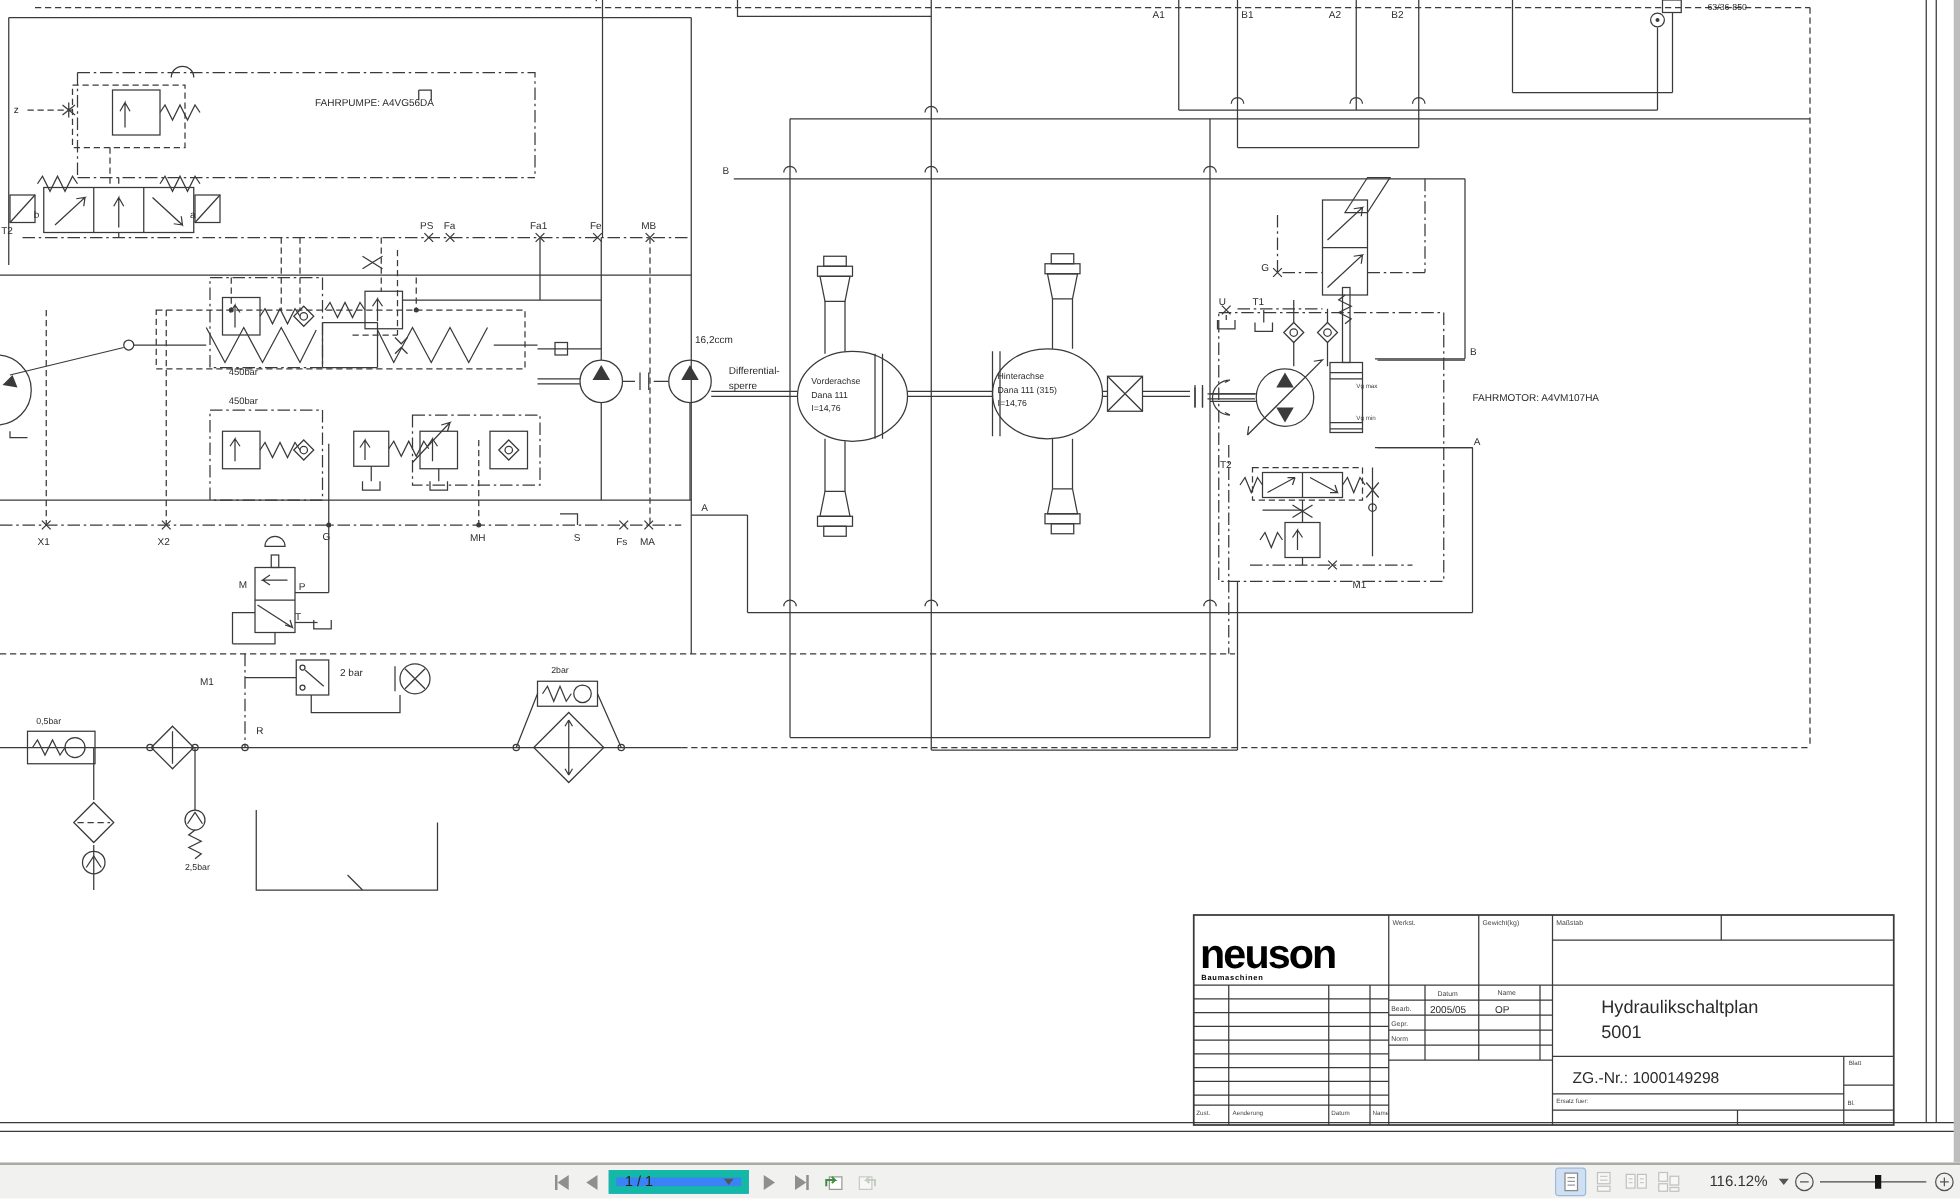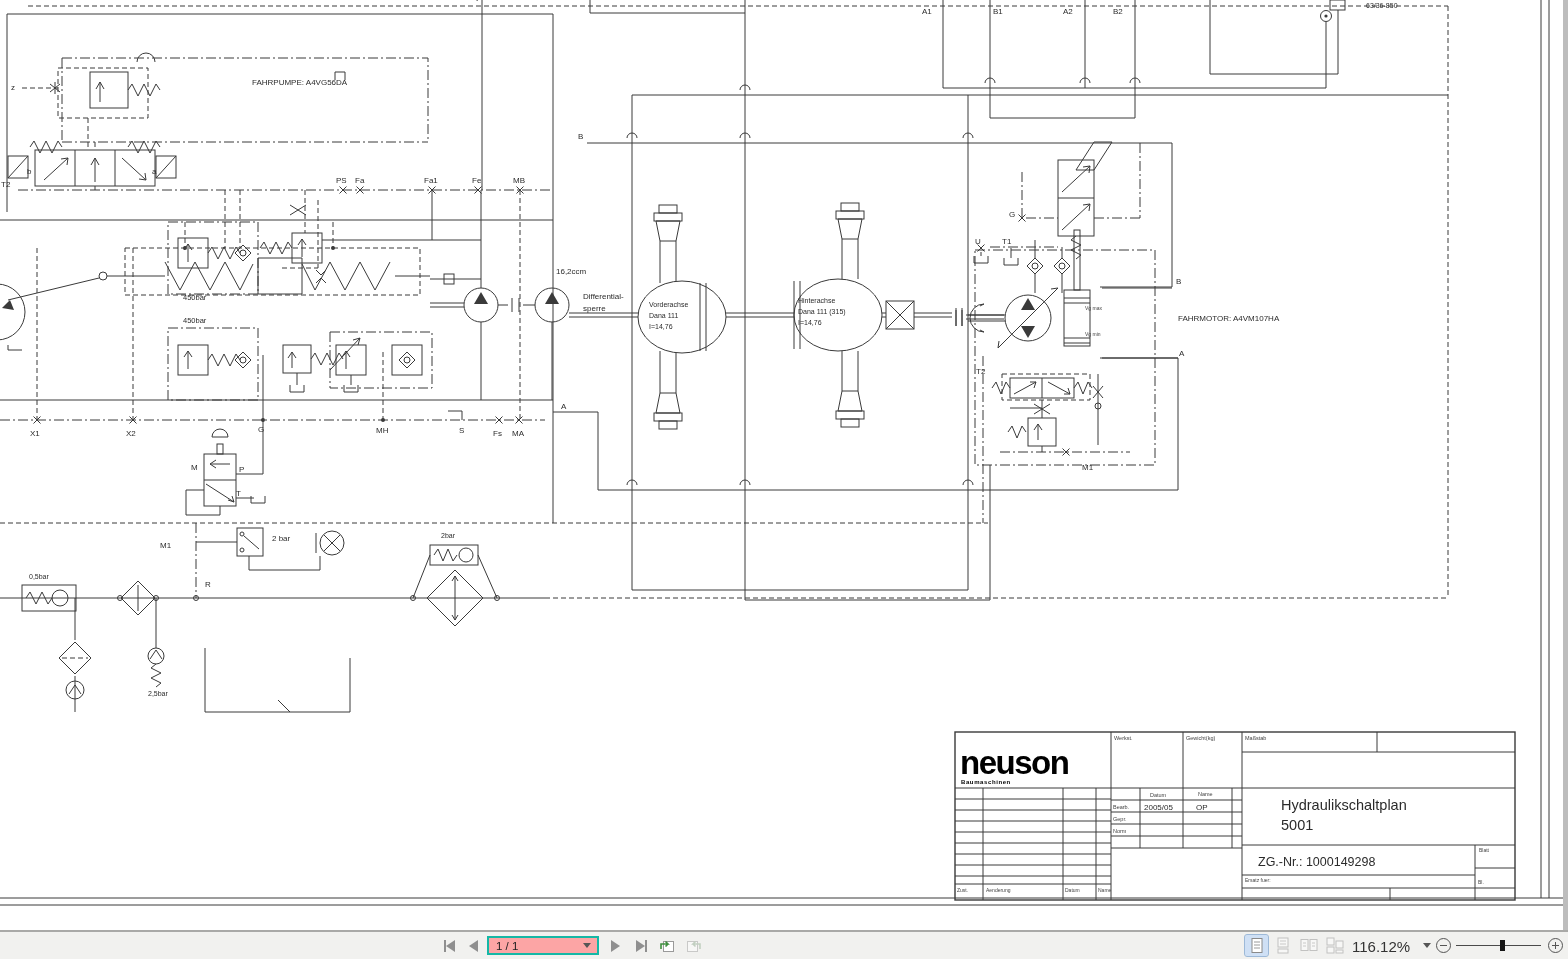--- a/index.html
+++ b/index.html
@@ -19,25 +19,25 @@
   .logosub{font-size:6px;font-weight:700;letter-spacing:.6px;fill:#000;}
   .edge{position:absolute;right:0;top:0;width:5px;height:930px;background:#bdbdbd;}
   
   .toolbar{position:absolute;left:0;bottom:0;width:1568px;height:29px;
            background:#f1f1ef;border-top:2px solid #a9a9a7;box-sizing:border-box;}
   .tb{position:absolute;top:0;height:27px;display:flex;align-items:center;justify-content:center;
       background:transparent;border:none;padding:0;cursor:default;}
   .tri-l{width:0;height:0;border-top:6px solid transparent;border-bottom:6px solid transparent;border-right:9px solid #8f8f8f;}
   .tri-r{width:0;height:0;border-top:6px solid transparent;border-bottom:6px solid transparent;border-left:9px solid #8f8f8f;}
   .bar{width:2px;height:12px;background:#8f8f8f;}
-  .pagebox{position:absolute;top:4px;width:112px;height:19px;background:#fca5a5;border:2px solid #14b8a6;
+  .pagebox{position:absolute;top:4px;width:112px;height:19px;background:#3b82f6;border:6px solid #14b8a6;
            box-sizing:border-box;display:flex;align-items:center;}
   .pagebox span.txt{font-size:11.5px;color:#222;margin-left:7px;flex:1;}
   .caret{width:0;height:0;border-left:4px solid transparent;border-right:4px solid transparent;border-top:5px solid #555;margin-right:6px;}
-  .zoomtxt{position:absolute;top:6px;font-size:15px;color:#333;text-align:left;width:62px;}
+  .zoomtxt{position:absolute;top:6px;font-size:12px;color:#333;text-align:right;width:62px;}
   .layout-wrap{position:absolute;top:3px;width:23px;height:21px;display:flex;align-items:center;justify-content:center;border-radius:2px;}
   .layout-sel{background:#cfe0f5;outline:1px solid #9db9d8;}
   .slider-track{position:absolute;top:13px;height:1px;background:#4a4a4a;}
   .slider-handle{position:absolute;top:8px;width:5px;height:11px;background:#151515;}
   .dim{opacity:.45;}
 </style>
 </head>
 <body>
 
 <div class="viewer">

